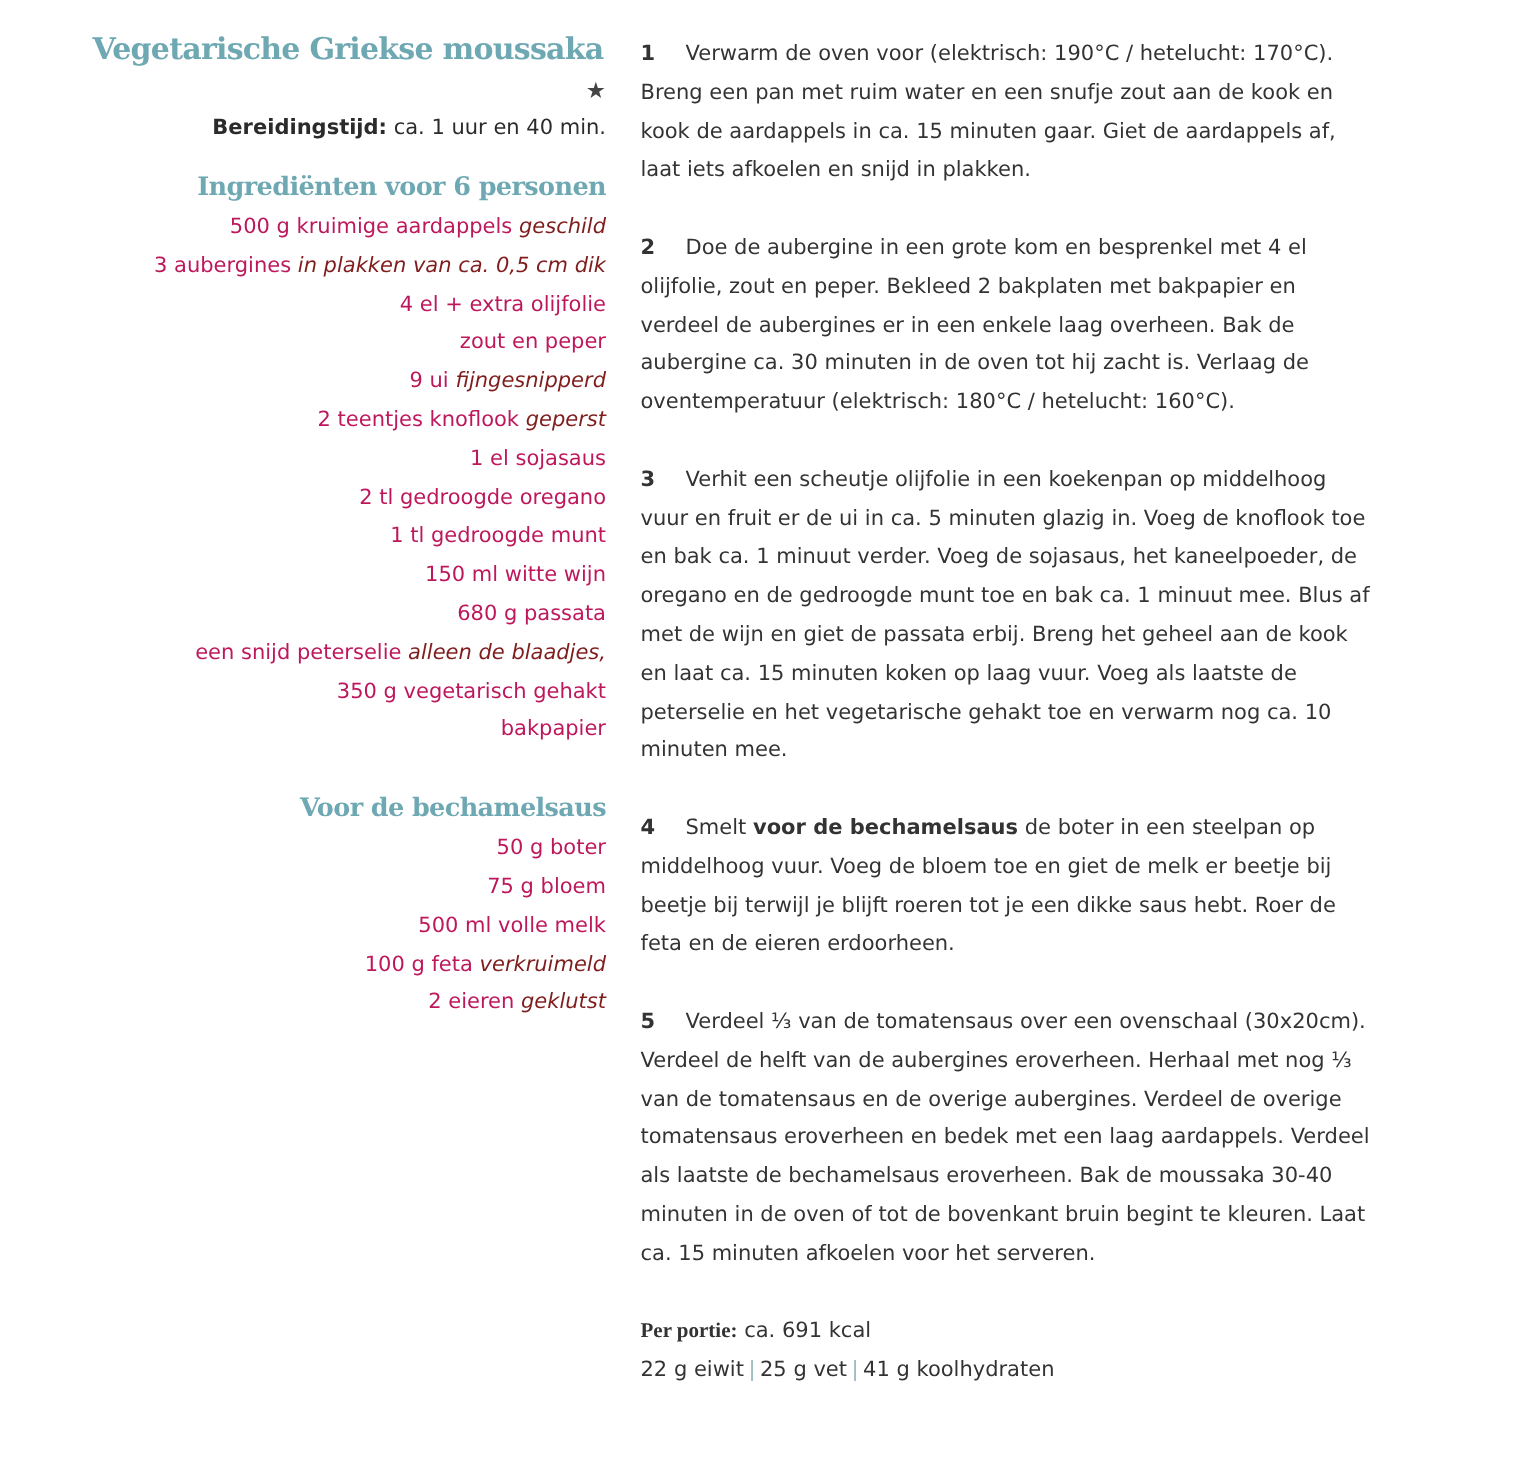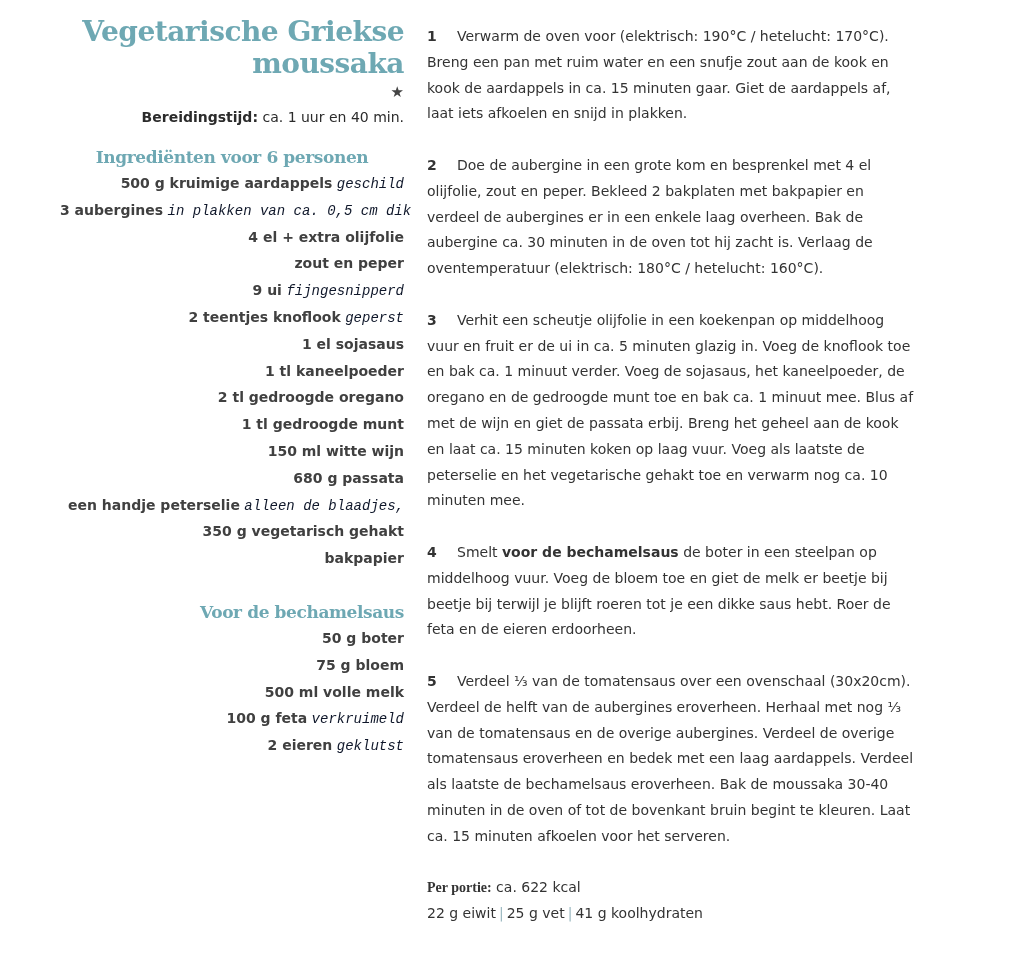--- a/index.html
+++ b/index.html
@@ -5,34 +5,34 @@
   html, body { margin: 0; padding: 0; }
   body {
     width: 1024px; height: 974px; background: #ffffff; position: relative; overflow: hidden;
     font-family: "DejaVu Sans", sans-serif; color: #2b2b2b;
   }
   .left {
     position: absolute; left: 60px; top: 16px; width: 344px; text-align: right;
   }
   .title {
     font-family: "DejaVu Serif", serif; font-weight: bold; color: #6ea8b3;
-    font-size: 28px; letter-spacing: -0.5px; line-height: 32px; margin: 0;
+    font-size: 20px; letter-spacing: -0.5px; line-height: 32px; margin: 0; text-align: center;
   }
   .star { font-size: 15px; line-height: 24px; color: #444; }
   .meta { font-size: 14px; line-height: 26px; text-align: right; }
   .meta b { font-weight: bold; }
   .section-title {
     font-family: "DejaVu Serif", serif; font-weight: bold; color: #6ea8b3;
     font-size: 17px; letter-spacing: -0.4px; line-height: 28px; margin: 0;
   }
-  .sec1 { margin-top: 13px; text-align: center; }
+  .sec1 { margin-top: 13px; }
   .sec2 { margin-top: 25px; }
   .ing { font-size: 14px; line-height: 25.8px; white-space: nowrap; }
-  .ing .q { font-weight: bold; color: #404040; }
-  .ing .n { font-style: italic; color: #0f172a; font-family: Liberation Mono, monospace; }
+  .ing .q { font-weight: normal; color: #be185d; }
+  .ing .n { font-style: italic; color: #7f1d1d; }
   .right {
     position: absolute; left: 427px; top: 24px; width: 490px;
     font-size: 14px; line-height: 25.8px; color: #333;
   }
   .step { margin: 0 0 25.8px 0; }
   .step .num { font-weight: bold; display: inline-block; width: 30px; }
   .step b { font-weight: bold; }
   .nut { margin-top: 0; }
   .nut b { font-weight: bold; font-family: Liberation Serif, serif; }
   .sep { color: #9ab8c0; padding: 0 3px; }
@@ -50,26 +50,25 @@
 
   <h2 class="section-title sec1">Ingrediënten voor 6 personen</h2>
   <div id="ing-list">
       <div class="ing"><span class="q">500 g kruimige aardappels</span> <span class="n">geschild</span></div>
       <div class="ing"><span class="q">3 aubergines</span> <span class="n">in plakken van ca. 0,5 cm dik</span></div>
       <div class="ing"><span class="q">4 el + extra olijfolie</span><span class="n"></span></div>
       <div class="ing"><span class="q">zout en peper</span><span class="n"></span></div>
       <div class="ing"><span class="q">9 ui</span> <span class="n">fijngesnipperd</span></div>
       <div class="ing"><span class="q">2 teentjes knoflook</span> <span class="n">geperst</span></div>
       <div class="ing"><span class="q">1 el sojasaus</span><span class="n"></span></div>
-      <div class="ing"><span class="q">1 tl kaneelpoeder</span><span class="n"></span></div>
       <div class="ing"><span class="q">2 tl gedroogde oregano</span><span class="n"></span></div>
       <div class="ing"><span class="q">1 tl gedroogde munt</span><span class="n"></span></div>
       <div class="ing"><span class="q">150 ml witte wijn</span><span class="n"></span></div>
       <div class="ing"><span class="q">680 g passata</span><span class="n"></span></div>
-      <div class="ing"><span class="q">een handje peterselie</span> <span class="n">alleen de blaadjes,</span></div>
+      <div class="ing"><span class="q">een snijd peterselie</span> <span class="n">alleen de blaadjes,</span></div>
       <div class="ing"><span class="q">350 g vegetarisch gehakt</span><span class="n"></span></div>
       <div class="ing"><span class="q">bakpapier</span><span class="n"></span></div>
     </div>
 
   <h2 class="section-title sec2">Voor de bechamelsaus</h2>
   <div id="bech-list">
       <div class="ing"><span class="q">50 g boter</span><span class="n"></span></div>
       <div class="ing"><span class="q">75 g bloem</span><span class="n"></span></div>
       <div class="ing"><span class="q">500 ml volle melk</span><span class="n"></span></div>
       <div class="ing"><span class="q">100 g feta</span> <span class="n">verkruimeld</span></div>
@@ -81,19 +80,19 @@
   <div id="steps">
       <p class="step"><span class="num">1</span><span>Verwarm de oven voor (elektrisch: 190°C / hetelucht: 170°C). Breng een pan met ruim water en een snufje zout aan de kook en kook de aardappels in ca. 15 minuten gaar. Giet de aardappels af, laat iets afkoelen en snijd in plakken.</span><b></b><span></span></p>
       <p class="step"><span class="num">2</span><span>Doe de aubergine in een grote kom en besprenkel met 4 el olijfolie, zout en peper. Bekleed 2 bakplaten met bakpapier en verdeel de aubergines er in een enkele laag overheen. Bak de aubergine ca. 30 minuten in de oven tot hij zacht is. Verlaag de oventemperatuur (elektrisch: 180°C / hetelucht: 160°C).</span><b></b><span></span></p>
       <p class="step"><span class="num">3</span><span>Verhit een scheutje olijfolie in een koekenpan op middelhoog vuur en fruit er de ui in ca. 5 minuten glazig in. Voeg de knoflook toe en bak ca. 1 minuut verder. Voeg de sojasaus, het kaneelpoeder, de oregano en de gedroogde munt toe en bak ca. 1 minuut mee. Blus af met de wijn en giet de passata erbij. Breng het geheel aan de kook en laat ca. 15 minuten koken op laag vuur. Voeg als laatste de peterselie en het vegetarische gehakt toe en verwarm nog ca. 10 minuten mee.</span><b></b><span></span></p>
       <p class="step"><span class="num">4</span><span>Smelt </span><b>voor de bechamelsaus</b><span> de boter in een steelpan op middelhoog vuur. Voeg de bloem toe en giet de melk er beetje bij beetje bij terwijl je blijft roeren tot je een dikke saus hebt. Roer de feta en de eieren erdoorheen.</span></p>
       <p class="step"><span class="num">5</span><span>Verdeel ⅓ van de tomatensaus over een ovenschaal (30x20cm). Verdeel de helft van de aubergines eroverheen. Herhaal met nog ⅓ van de tomatensaus en de overige aubergines. Verdeel de overige tomatensaus eroverheen en bedek met een laag aardappels. Verdeel als laatste de bechamelsaus eroverheen. Bak de moussaka 30-40 minuten in de oven of tot de bovenkant bruin begint te kleuren. Laat ca. 15 minuten afkoelen voor het serveren.</span><b></b><span></span></p>
     </div>
   <div class="nut">
     <div>
       <b>Per portie:</b>
-      <span>ca. 622 kcal</span>
+      <span>ca. 691 kcal</span>
     </div>
     <div>
       <span>22 g eiwit</span><span class="sep">|</span><span>25 g vet</span><span class="sep">|</span><span>41 g koolhydraten</span>
     </div>
   </div>
 </div>
 
 </body></html>

